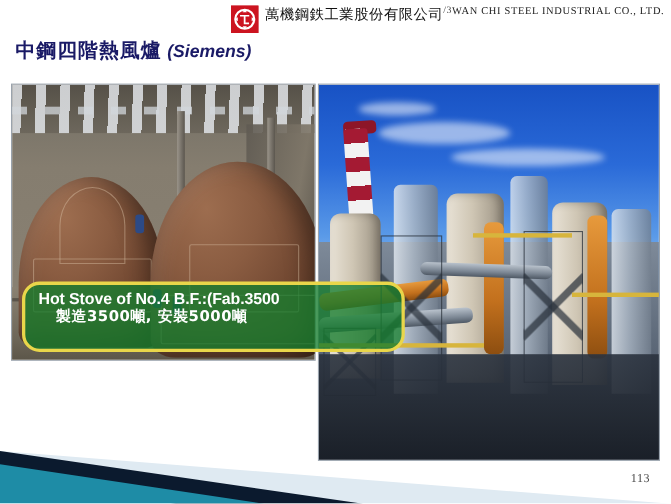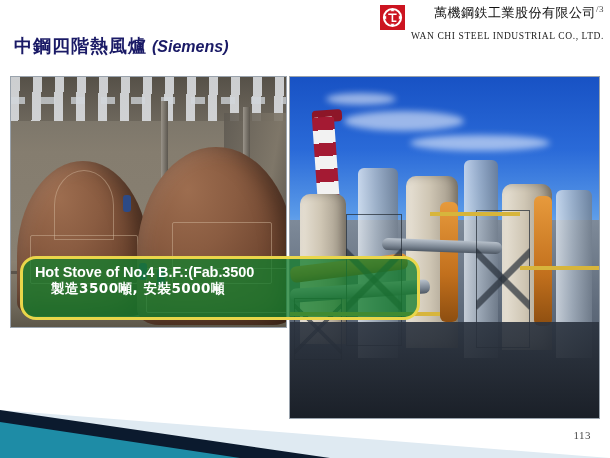--- a/index.html
+++ b/index.html
@@ -68,21 +68,21 @@
   .logo-mark {
     width: 25px;
     height: 25px;
     background: #cc1420;
     position: relative;
     flex: 0 0 auto;
   }
   .logo-mark svg { display: block; }
   .logo-text {
     display: flex;
-    flex-direction: column;
+    flex-direction: row;
     line-height: 1.05;
     text-align: right;
   }
   .logo-cn {
     font-family: "DejaVu Sans", sans-serif;
     font-size: 13px;
     color: #111111;
     white-space: nowrap;
     letter-spacing: 0.5px;
   }
@@ -91,21 +91,21 @@
     font-size: 9px;
     vertical-align: super;
     color: #444;
   }
   .logo-en {
     font-family: "Liberation Serif", serif;
     font-size: 9.5px;
     color: #222222;
     white-space: nowrap;
     letter-spacing: 0.6px;
-    margin-top: 12px;
+    margin-top: 2px;
   }
 
   
   .photo {
     position: absolute;
     overflow: hidden;
     border: 1px solid #9aa3ad;
     box-sizing: border-box;
   }
   .photo-left {
@@ -244,21 +244,21 @@
     position: absolute; left: 0; bottom: 0; width: 100%; height: 96px;
     background: linear-gradient(#2c3440 0%, #20262f 60%, #171c24 100%);
     opacity: .92;
   }
 
   
   .callout {
     position: absolute;
     left: 20px;
     top: 256px;
-    width: 400px;
+    width: 348px;
     height: 64px;
     box-sizing: border-box;
     background: rgba(22,126,46,0.78);
     border: 3px solid #e9d64a;
     border-radius: 16px;
     padding: 5px 10px 4px 12px;
     color: #ffffff;
   }
   .callout-line {
     line-height: 1.17;

